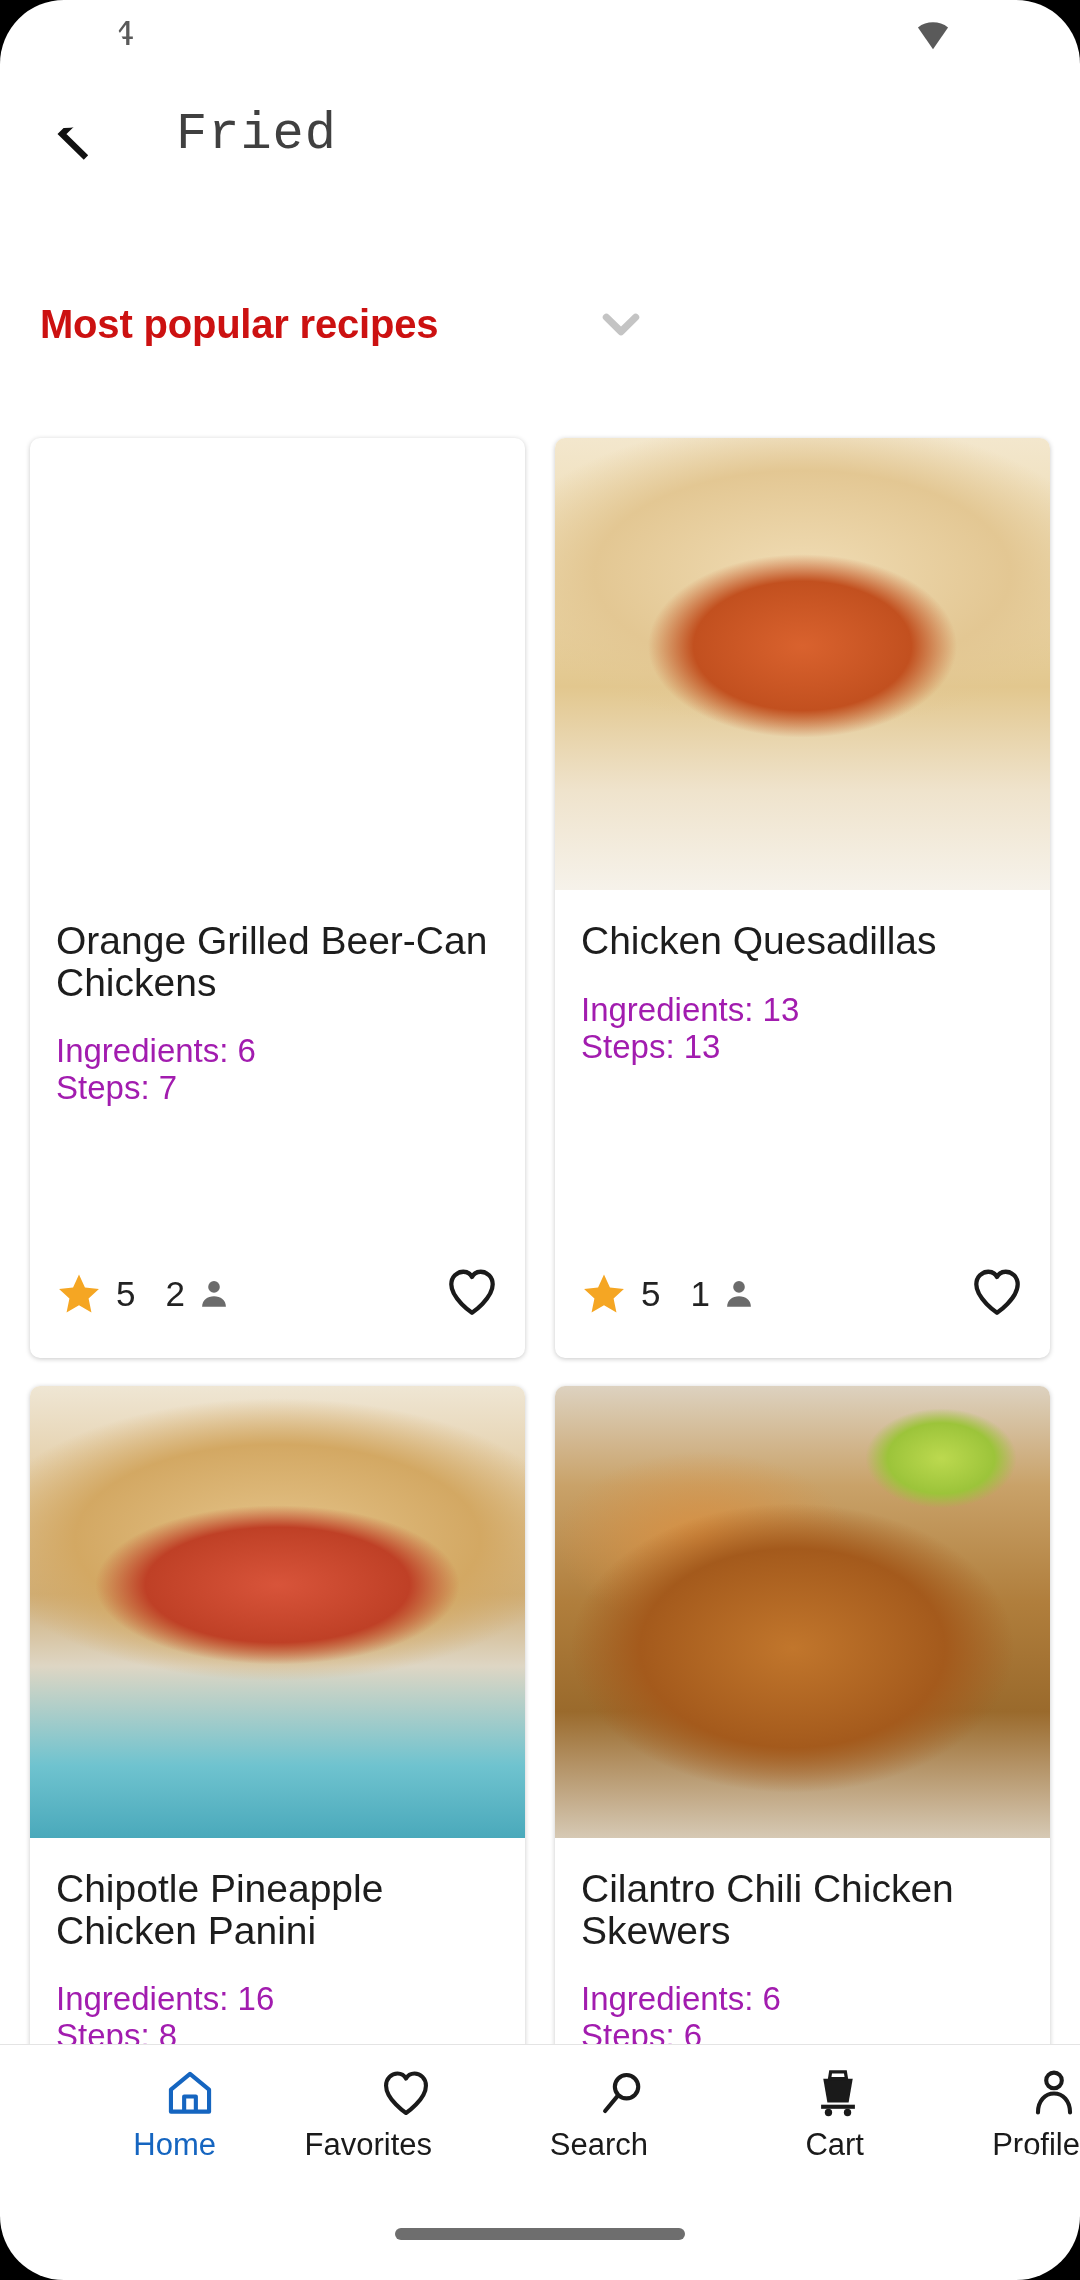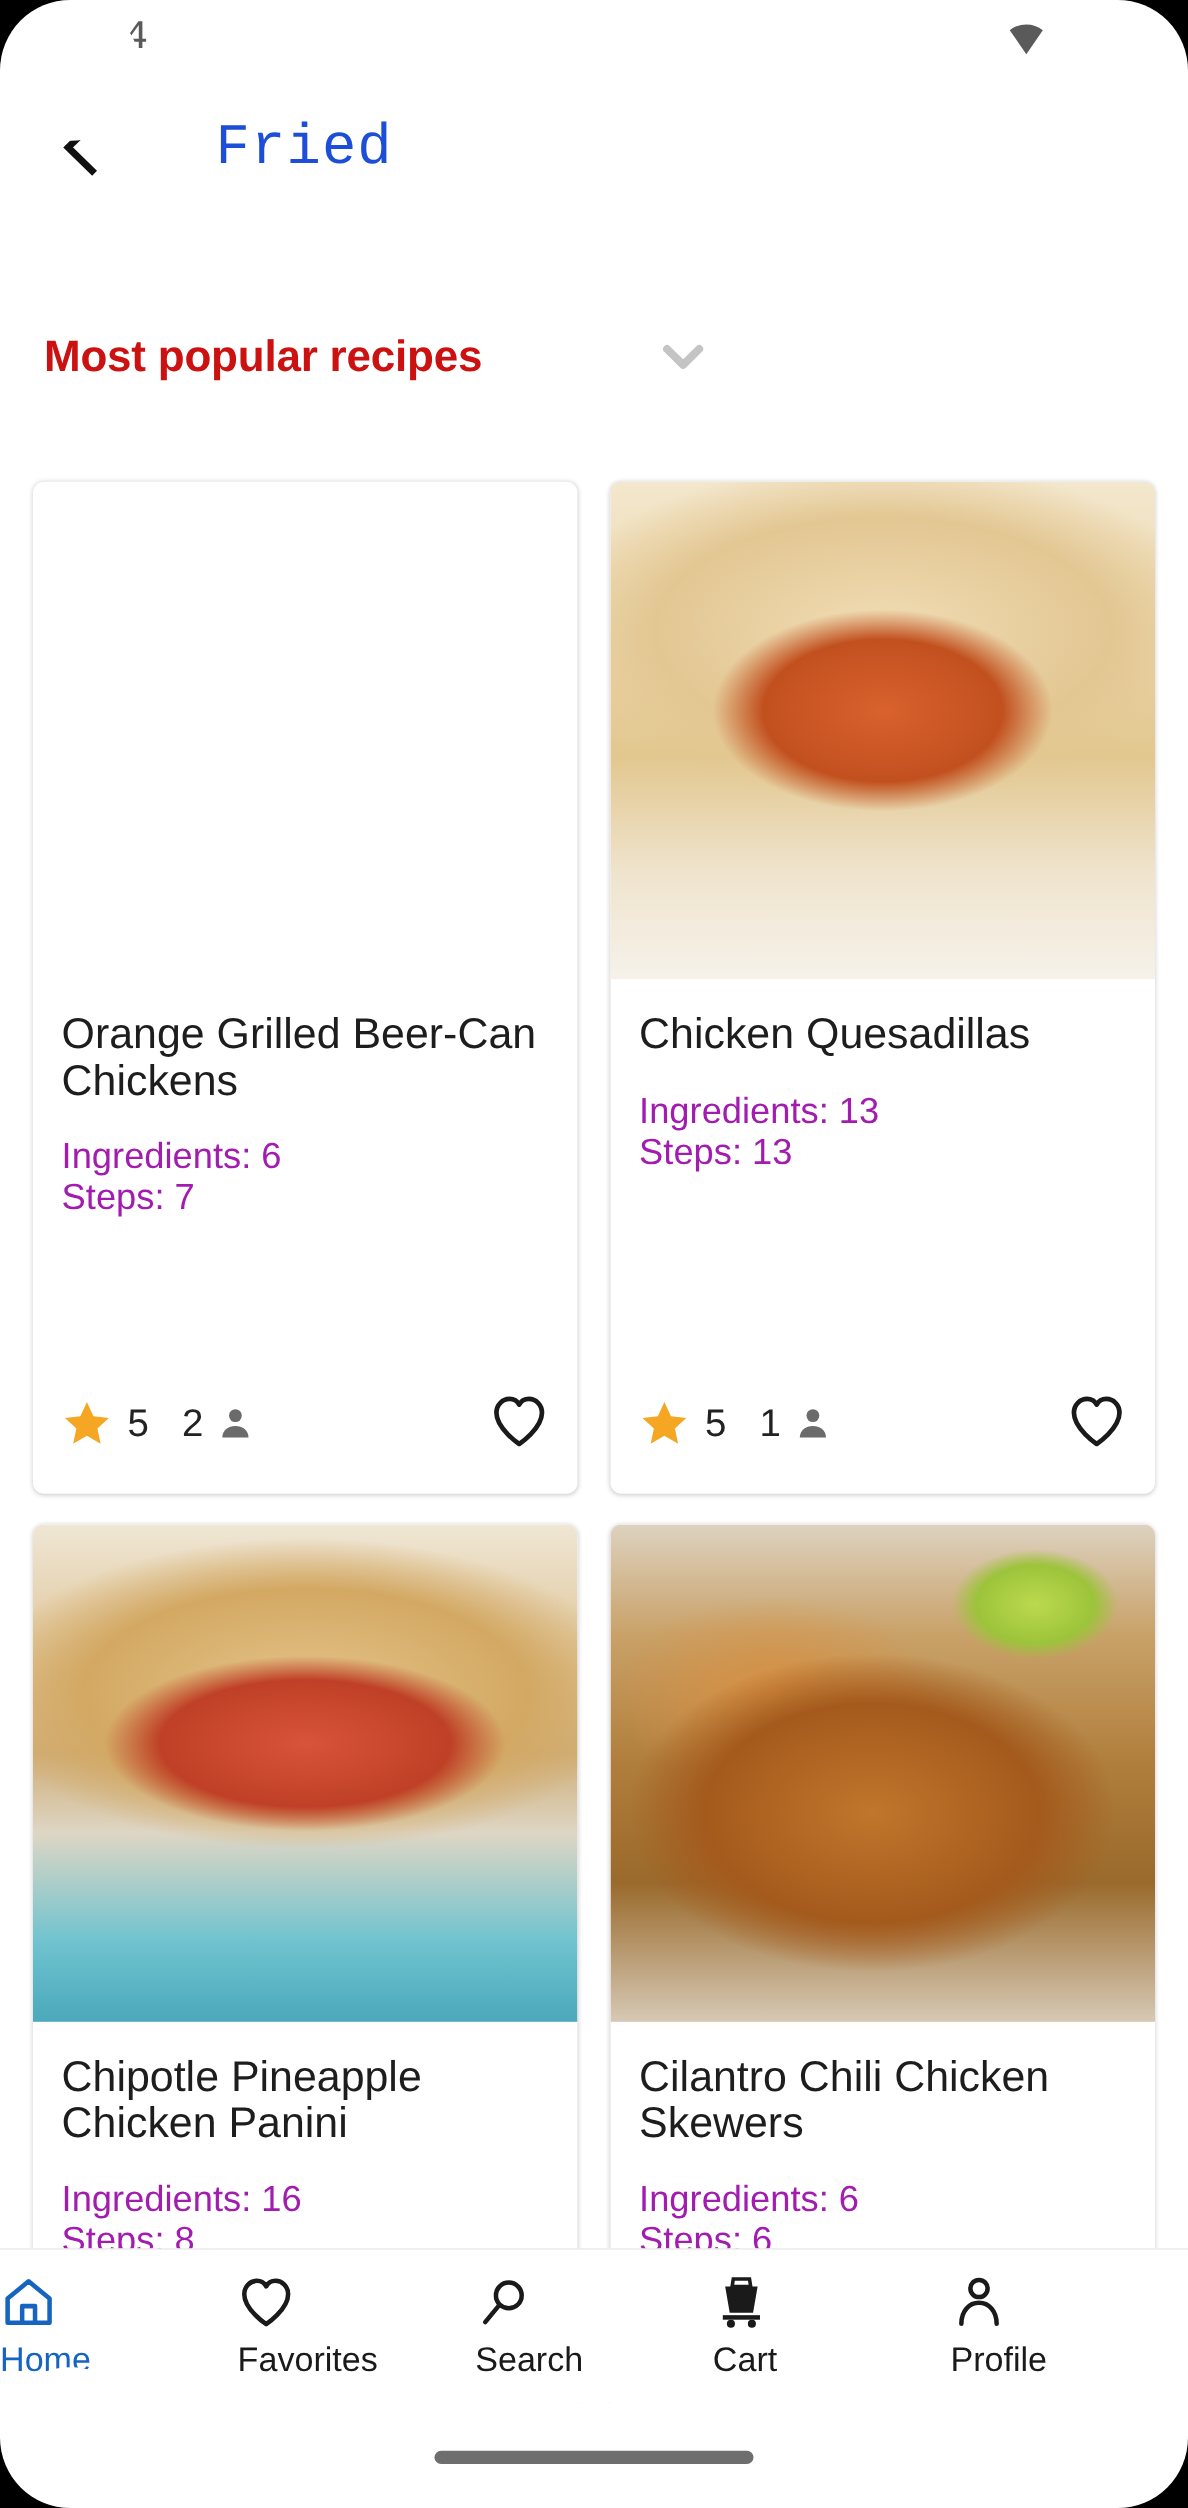--- a/index.html
+++ b/index.html
@@ -42,21 +42,21 @@
     position: absolute; top: 70px; left: 0; width: 1080px; height: 128px;
     display: flex; align-items: center; z-index: 15;
   }
   #back-button {
     width: 96px; height: 96px; margin-left: 28px;
     display: flex; align-items: center; justify-content: center;
     cursor: pointer;
   }
   #app-title {
     font-family: "Liberation Mono", monospace;
-    font-size: 52px; color: #1d4ed8; margin-left: 72px;
+    font-size: 52px; color: #404040; margin-left: 52px;
     letter-spacing: 1px;
   }
 
   
   #section-header {
     position: absolute; top: 282px; left: 0; width: 1080px; height: 84px;
     display: flex; align-items: center; z-index: 10;
   }
   #section-title {
     font-size: 40px; font-weight: 700; color: #cc1111;
@@ -140,21 +140,21 @@
   
   #bottom-nav {
     position: absolute; bottom: 96px; left: 0; width: 1080px; height: 140px;
     background: #ffffff;
     border-top: 1px solid #e4e4e4;
     display: flex; align-items: center; z-index: 30;
   }
   .nav-item {
     flex: 1 1 0; height: 100%;
     display: flex; flex-direction: column;
-    align-items: flex-start; justify-content: center; gap: 8px;
+    align-items: flex-end; justify-content: center; gap: 8px;
     cursor: pointer;
   }
   .nav-label { font-size: 31px; color: #1a1a1a; }
   .nav-item.active .nav-label { color: #1565c0; }
 
   #nav-scrim {
     position: absolute; bottom: 0; left: 0; width: 1080px; height: 96px;
     background: #ffffff; z-index: 29;
   }
   #home-indicator {

